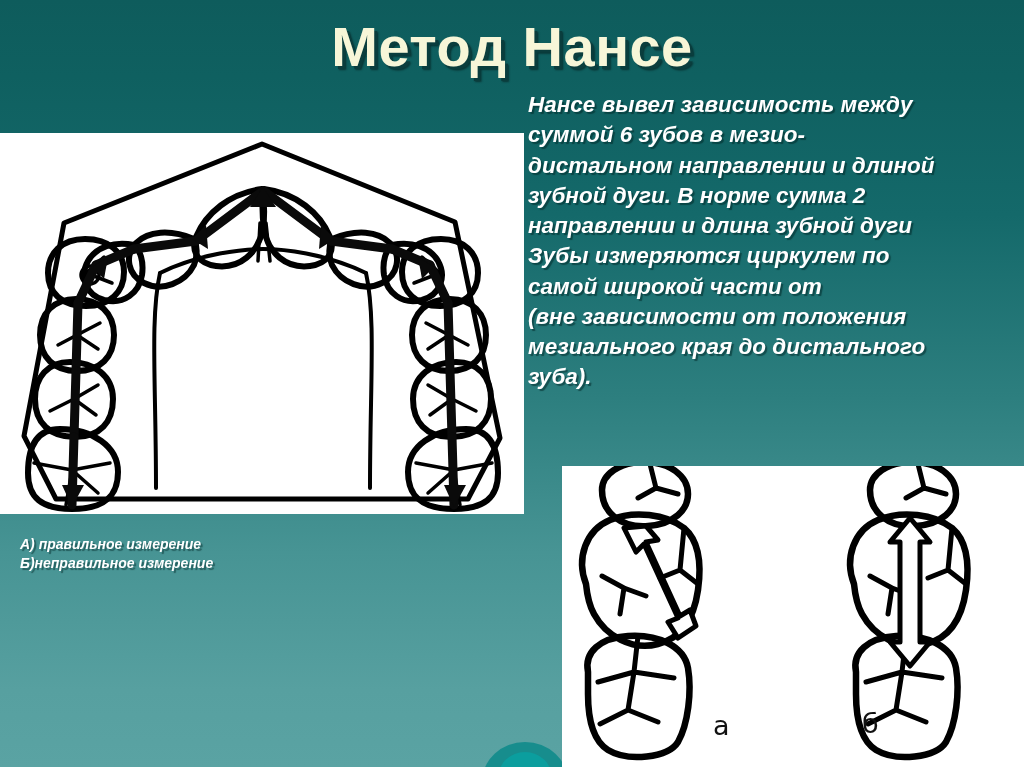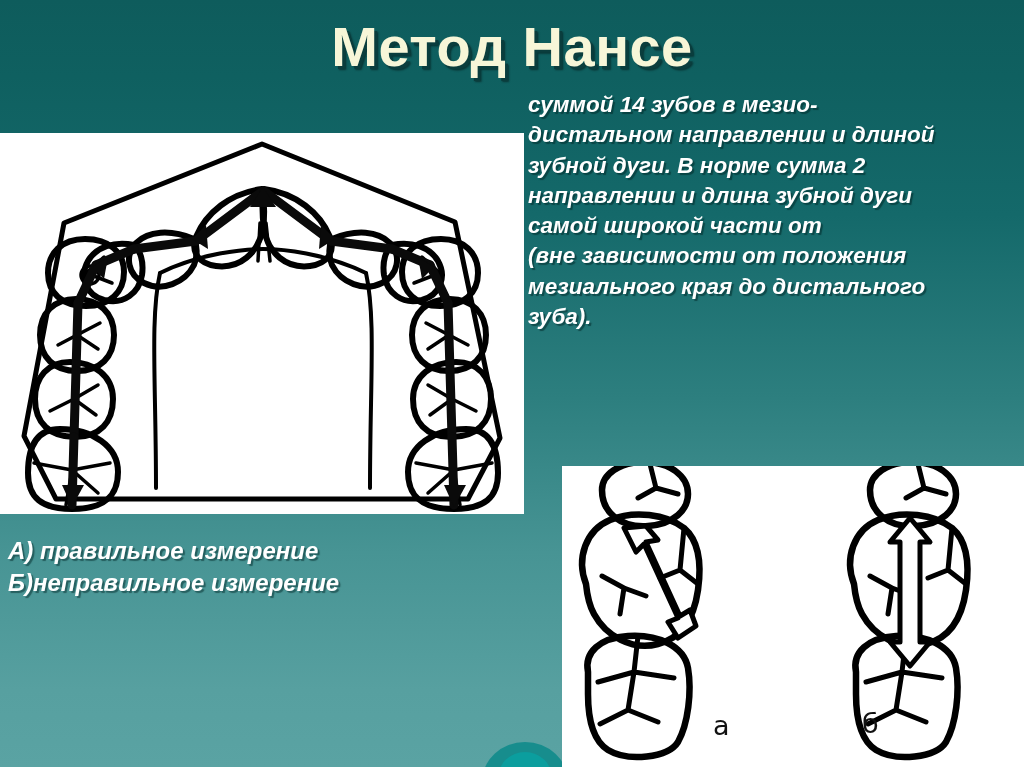--- a/index.html
+++ b/index.html
@@ -82,25 +82,25 @@
     top: 133px;
     width: 524px;
     height: 381px;
     background: #ffffff;
   }
   #arch-panel svg { display: block; width: 100%; height: 100%; }
 
   
   #caption {
     position: absolute;
-    left: 8px;
+    left: 20px;
     top: 535px;
     width: 500px;
     color: #ffffff;
-    font-size: 24px;
+    font-size: 14px;
     font-weight: bold;
     font-style: italic;
     line-height: 1.33;
     text-shadow: 2px 2px 1px rgba(0,40,40,0.5);
   }
   #caption div { margin: 0; }
 
   
   #molar-panel {
     position: absolute;
@@ -126,24 +126,26 @@
 <body>
 
 <div id="slide">
 
   <div class="bottom-blob"></div>
   <div class="bottom-blob2"></div>
 
   <div id="title">Метод Нансе</div>
 
   <div id="body-text">
-    <p>суммой 14 зубов в мезио-</p>
+    <p>Нансе вывел зависимость между</p>
+    <p>суммой 6 зубов в мезио-</p>
     <p>дистальном направлении и длиной</p>
     <p>зубной дуги. В норме сумма 2</p>
     <p>направлении и длина зубной дуги</p>
+    <p>Зубы измеряются циркулем по</p>
     <p>самой широкой части от</p>
     <p>(вне зависимости от положения</p>
     <p>мезиального края до дистального</p>
     <p>зуба).</p>
   </div>
 
   <div id="arch-panel">
     <svg viewBox="0 0 524 381" xmlns="http://www.w3.org/2000/svg">
       <g fill="none" stroke="#000000" stroke-width="5" stroke-linecap="round" stroke-linejoin="round">
 

